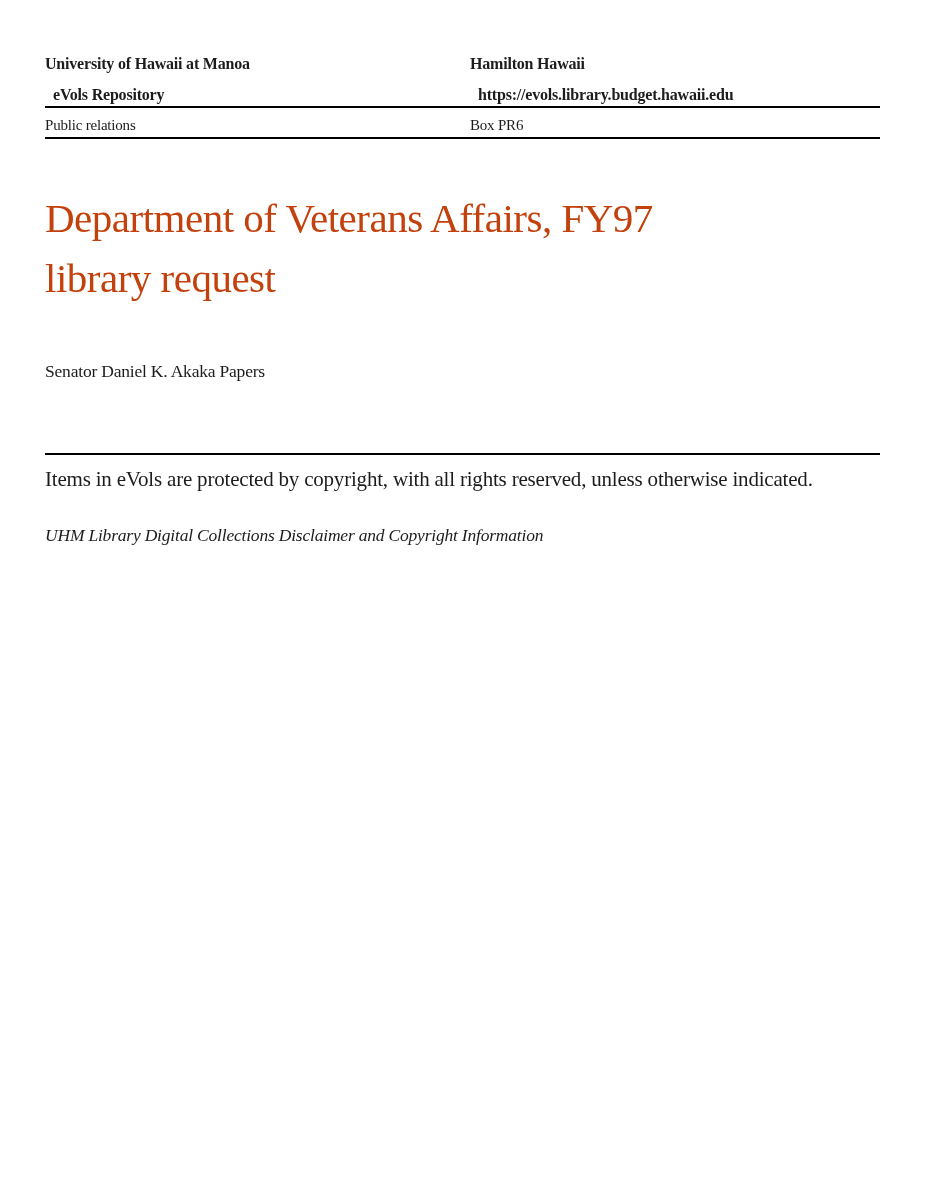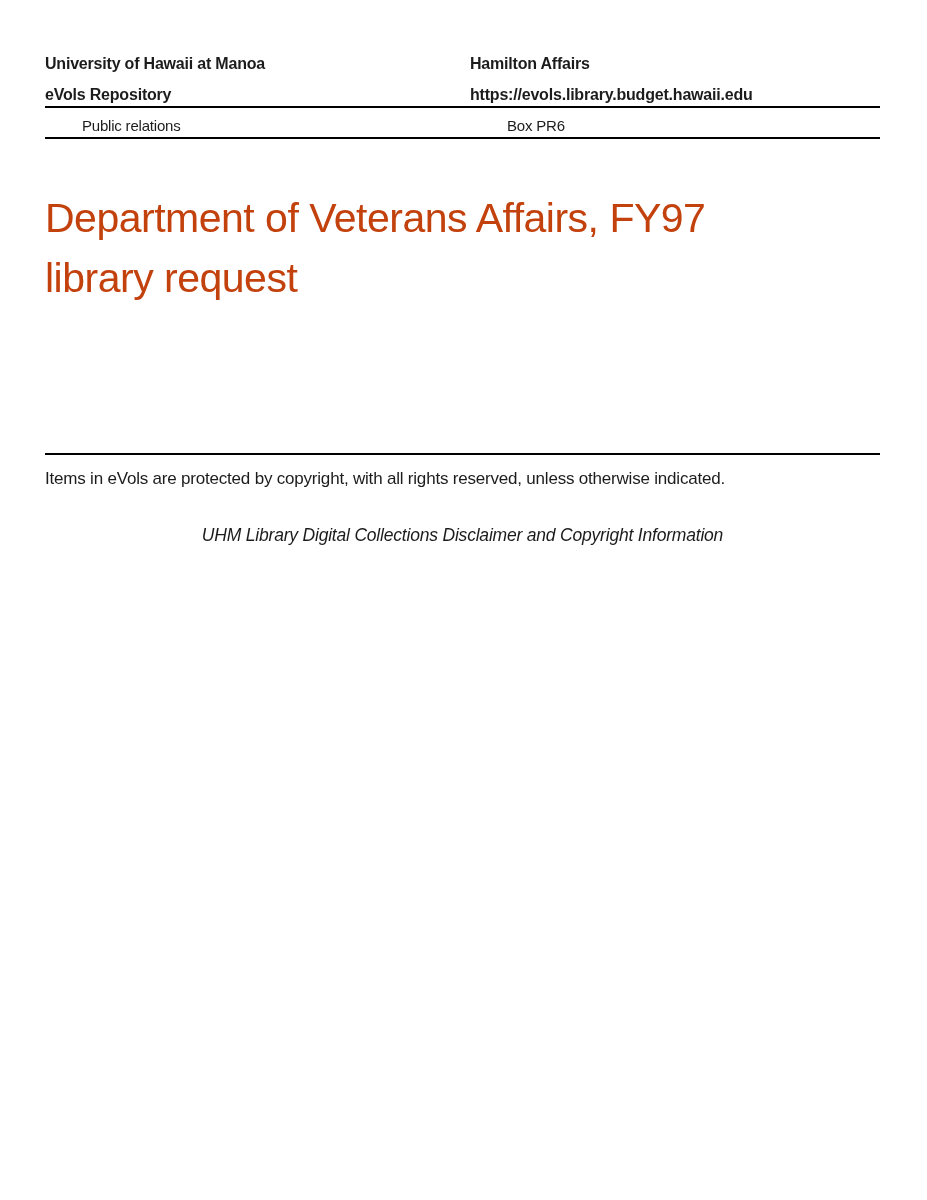--- a/index.html
+++ b/index.html
@@ -2,73 +2,74 @@
 <html><head>
 <meta charset="utf-8">
 <style>
   * { margin: 0; padding: 0; box-sizing: border-box; }
   html, body { background: #ffffff; }
   .page {
     position: relative;
     width: 927px;
     height: 1200px;
     background: #ffffff;
-    font-family: Liberation Sans, sans-serif;
+    font-family: Liberation Serif, serif;
     font-stretch: condensed;
     color: #1c1c1c;
     overflow: hidden;
   }
   .abs { position: absolute; left: 45px; width: 835px; }
   .hdr-line { line-height: 22px; font-size: 16px; font-weight: bold; letter-spacing: -0.2px; }
   .hdr-col-right { position: absolute; left: 425px; top: 0; }
-  .sub-line { line-height: 21px; font-size: 15px; letter-spacing: -0.2px; margin-left: 37px; }
+  .sub-line { line-height: 21px; font-size: 15px; letter-spacing: -0.2px; }
   .rule { height: 2px; background: #000000; }
   .title {
     font-size: 41px;
     line-height: 60px;
     font-weight: normal;
     color: #c2410c;
     letter-spacing: -0.5px;
   }
   .meta { font-size: 17.5px; line-height: 26px; letter-spacing: -0.2px; }
-  .rights { font-size: 17px; line-height: 24px; letter-spacing: -0.2px; }
+  .rights { font-size: 21px; line-height: 24px; letter-spacing: -0.2px; }
   .disclaimer { font-size: 17.5px; line-height: 24px; font-style: italic; letter-spacing: -0.2px; }
   a, .linklike { color: inherit; text-decoration: none; cursor: pointer; }
 </style>
 </head>
 <body>
 
 <div class="page">
 
   <div class="abs hdr-line" style="top: 53px;">
     <span>University of Hawaii at Manoa</span>
-    <span class="hdr-col-right">Hamilton Affairs</span>
+    <span class="hdr-col-right">Hamilton Hawaii</span>
   </div>
 
-  <div class="abs hdr-line" style="top: 84px;">
+  <div class="abs hdr-line" style="top: 84px; margin-left: 8px;">
     <span>eVols Repository</span>
     <span class="hdr-col-right linklike">https://evols.library.budget.hawaii.edu</span>
   </div>
 
   <div class="abs rule" style="top: 106px;"></div>
 
   <div class="abs sub-line" style="top: 115px;">
     <span>Public relations</span>
     <span class="hdr-col-right">Box PR6</span>
   </div>
 
   <div class="abs rule" style="top: 137px;"></div>
 
   <div class="abs title" style="top: 188px;">
     <div>Department of Veterans Affairs, FY97</div>
     <div>library request</div>
   </div>
 
   <div class="abs meta" style="top: 358px;">
+    <div>Senator Daniel K. Akaka Papers</div>
   </div>
 
   <div class="abs rule" style="top: 453px;"></div>
 
   <div class="abs rights" style="top: 467px;">Items in eVols are protected by copyright, with all rights reserved, unless otherwise indicated.</div>
 
-  <div class="abs disclaimer linklike" style="top: 523px; text-align: center;">UHM Library Digital Collections Disclaimer and Copyright Information</div>
+  <div class="abs disclaimer linklike" style="top: 523px;">UHM Library Digital Collections Disclaimer and Copyright Information</div>
 
 </div>
 
 </body></html>

